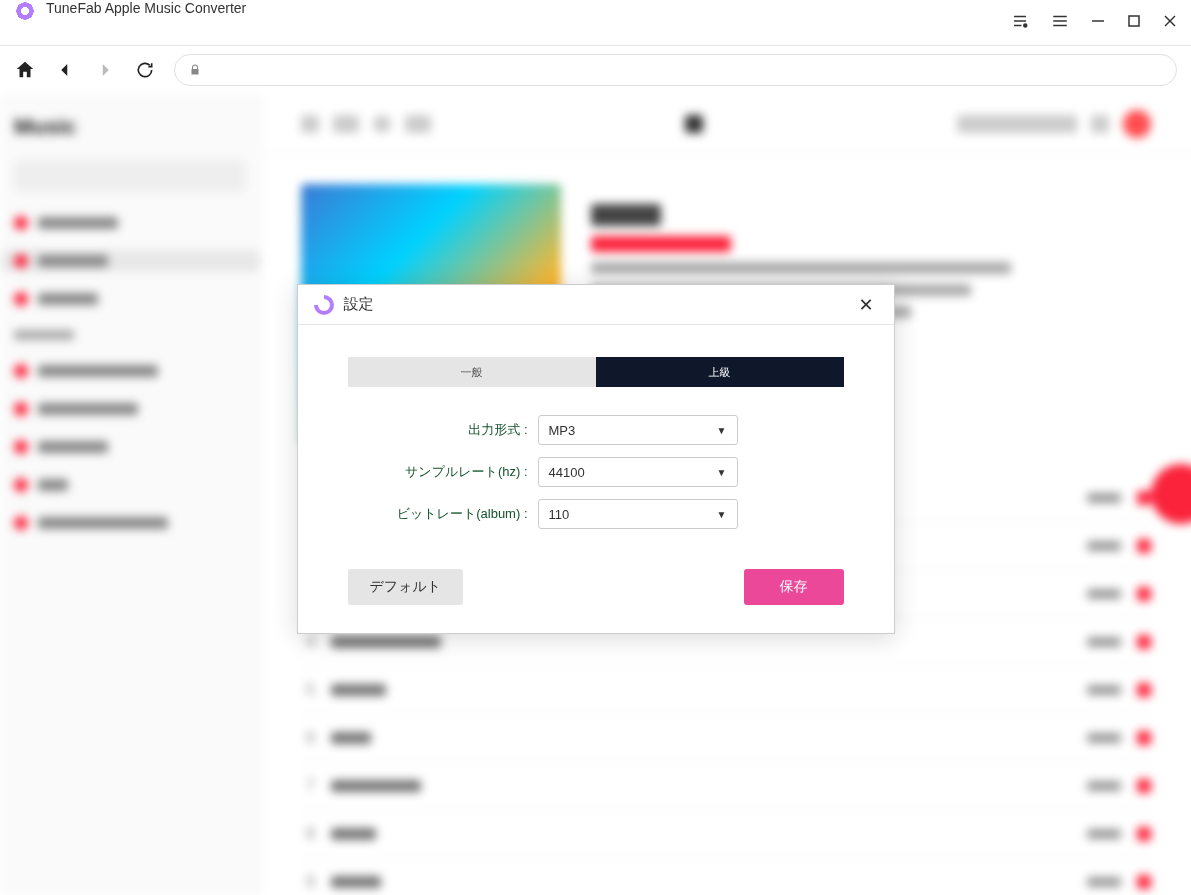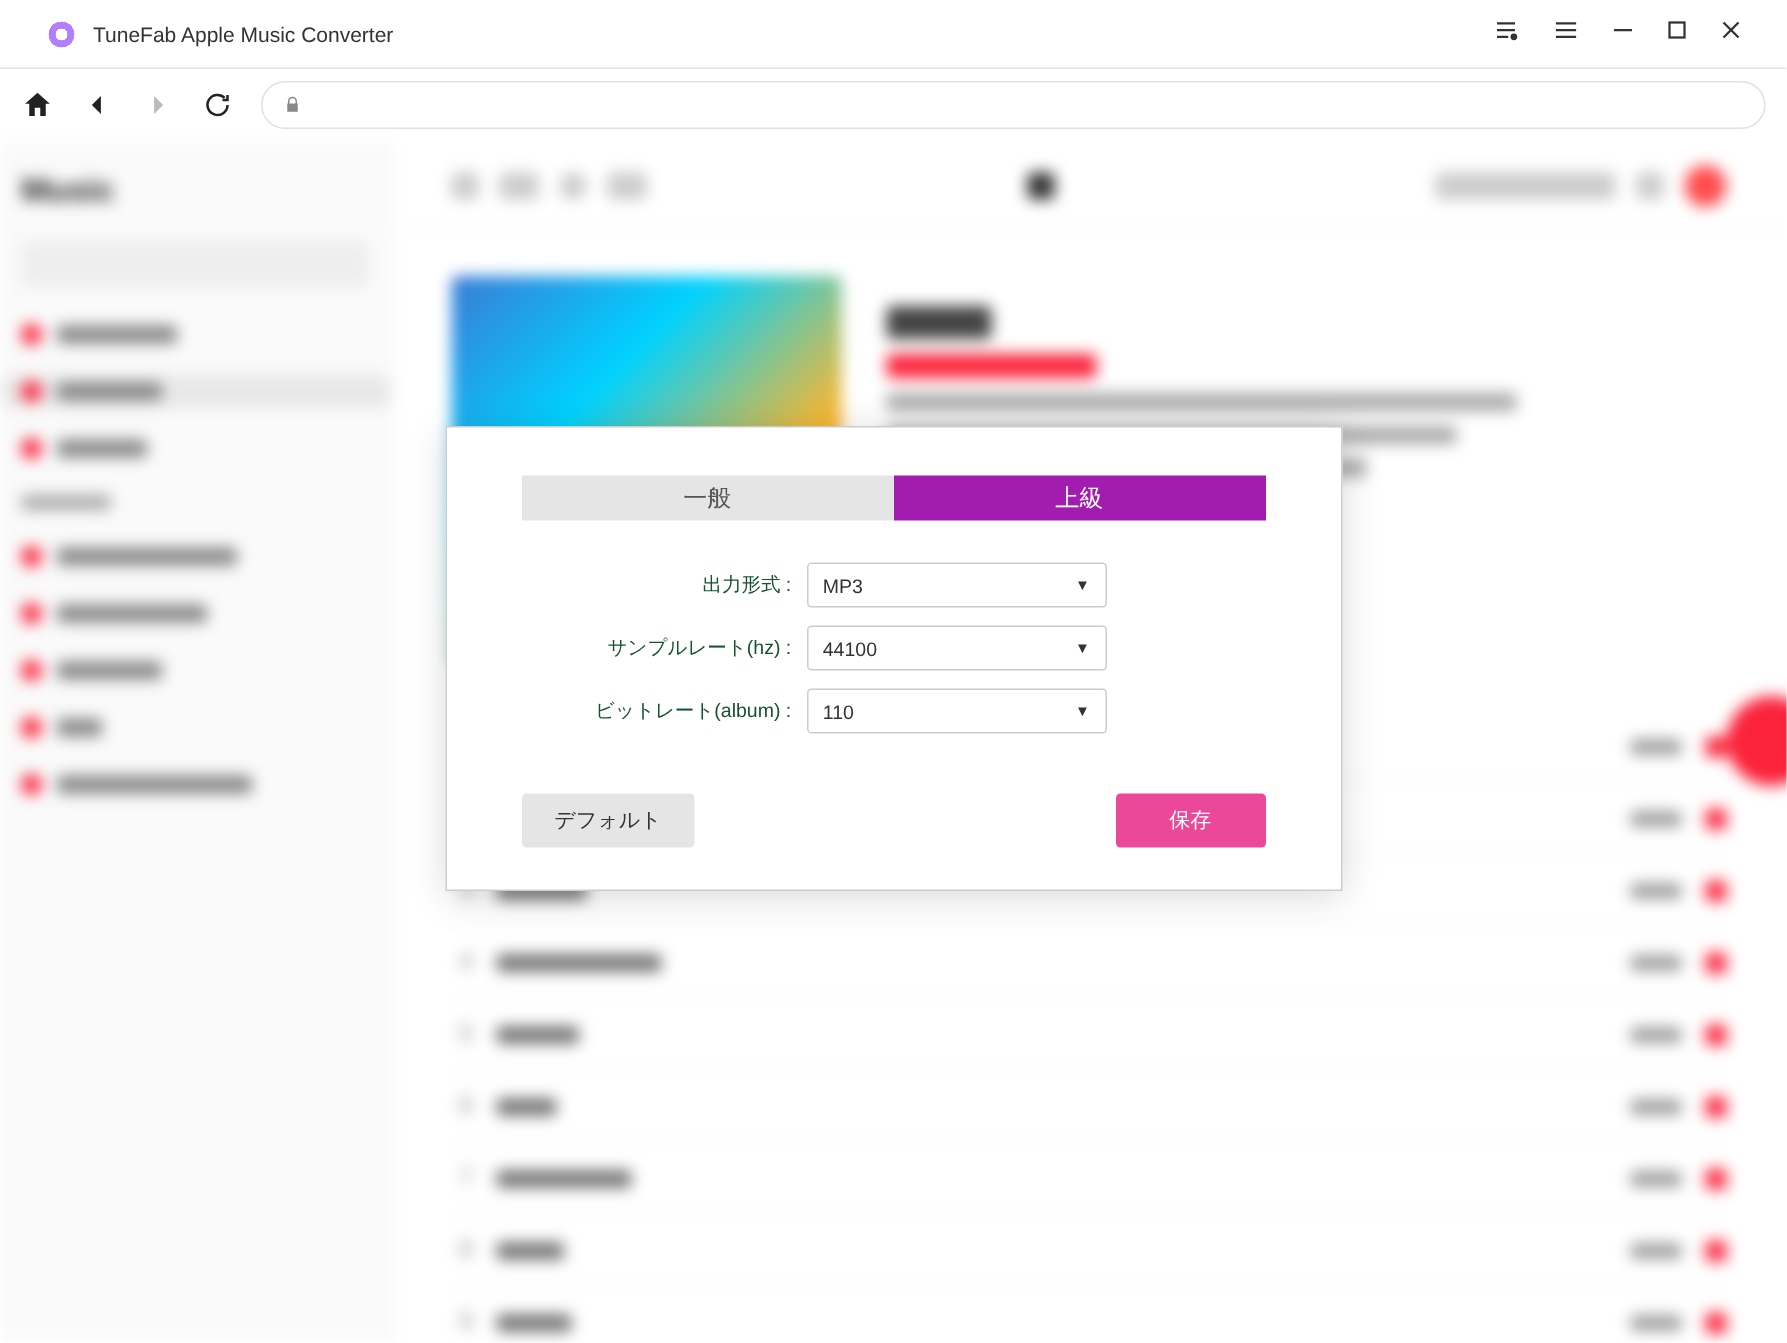--- a/index.html
+++ b/index.html
@@ -2,21 +2,21 @@
 <html><head>
 <meta charset="utf-8">
 <style>
 * { box-sizing: border-box; margin: 0; padding: 0; }
 body {
   font-family: -apple-system, "Segoe UI", "Helvetica Neue", Arial, sans-serif;
   background: #fff; width: 1191px; height: 895px; overflow: hidden; position: relative;
 }
 
 
-.titlebar { height:46px; display:flex; align-items:center; padding:0 30px; border-bottom:1px solid #e5e5e5; }
+.titlebar { height:46px; display:flex; padding:0 14px; border-bottom:1px solid #e5e5e5; }
 .titlebar .logo { width:22px; height:22px; border-radius:50%; margin-right:10px;
   background: radial-gradient(circle at 50% 50%, #fff 25%, #b37eff 26%, #b37eff 55%, #fff 56%);
   position:relative; }
 .titlebar .logo::after{content:''; position:absolute; inset:4px; border-radius:50%; border:2px solid #b37eff; border-right-color:transparent;}
 .titlebar .title { font-size:14px; color:#333; flex:1; }
 .titlebar .win-btns { display:flex; gap:22px; align-items:center; color:#333; }
 .titlebar .win-btns span { font-size:16px; cursor:pointer; }
 
 
 .toolbar { height:48px; display:flex; align-items:center; gap:18px; padding:0 14px; }
@@ -58,23 +58,23 @@
 
 .modal-overlay{ position:absolute; top:94px; left:0; right:0; bottom:0; display:flex; align-items:flex-start; justify-content:center; }
 .modal { width:598px; margin-top:190px; background:#fff; border:1px solid #ccc; box-shadow:0 4px 24px rgba(0,0,0,.15); }
 .modal-header{ height:40px; display:flex; align-items:center; padding:0 16px; border-bottom:1px solid #e5e5e5; }
 .modal-header .mlogo{ width:20px; height:20px; border-radius:50%; margin-right:10px; background:conic-gradient(#b37eff 0 270deg, #fff 270deg); position:relative;}
 .modal-header .mlogo::after{content:'';position:absolute;inset:4px;border-radius:50%;background:#fff;}
 .modal-header .mtitle{ font-size:15px; color:#333; flex:1;}
 .modal-header .mclose{ font-size:18px; color:#333; cursor:pointer; padding:4px;}
 .modal-body{ padding:32px 50px 28px; }
 .tabs{ display:flex; height:30px; margin-bottom:28px;}
-.tab{ flex:1; display:flex; align-items:center; justify-content:center; font-size:16px; cursor:pointer;}
+.tab{ flex:1; display:flex; align-items:center; justify-content:center; font-size:11px; cursor:pointer;}
 .tab.inactive{ background:#e5e5e5; color:#555;}
-.tab.active{ background:#a21caf; color:#fff;font-family:Liberation Serif, serif;}
+.tab.active{ background:#0f172a; color:#fff;font-family:Liberation Serif, serif;}
 .form-row{ display:flex; align-items:center; margin-bottom:12px;}
 .form-label{ width:190px; text-align:right; font-size:13px; color:#14532d; padding-right:10px;}
 .form-select{ width:200px; height:30px; border:1px solid #ccc; border-radius:3px; display:flex; align-items:center; justify-content:space-between; padding:0 10px; font-size:13px; color:#333; cursor:pointer; background:#fff;}
 .form-select .caret{ font-size:10px; color:#333;}
 .modal-footer{ display:flex; justify-content:space-between; margin-top:40px;}
 .btn{ height:36px; padding:0 22px; border-radius:3px; font-size:14px; border:none; cursor:pointer; display:flex; align-items:center;font-family:Liberation Mono, monospace;}
 .btn.default{ background:#e5e5e5; color:#333;}
 .btn.primary{ background:#ec4899; color:#fff; padding:0 36px;}
 </style>
 </head>
@@ -267,20 +267,25 @@
           <div class="dur"></div>
           <div class="red"></div>
         </div>
     </div>
     <div class="bd-fab"></div>
   </div>
 </div>
 
 <div class="modal-overlay">
   <div class="modal">
+    <div class="modal-header">
+      <div class="mlogo"></div>
+      <div class="mtitle">設定</div>
+      <div class="mclose">✕</div>
+    </div>
     <div class="modal-body">
       <div class="tabs">
         <div class="tab inactive">一般</div>
         <div class="tab active">上級</div>
       </div>
 
       <div class="form-row">
         <div class="form-label">出力形式 :</div>
         <div class="form-select">
           <span>MP3</span>

